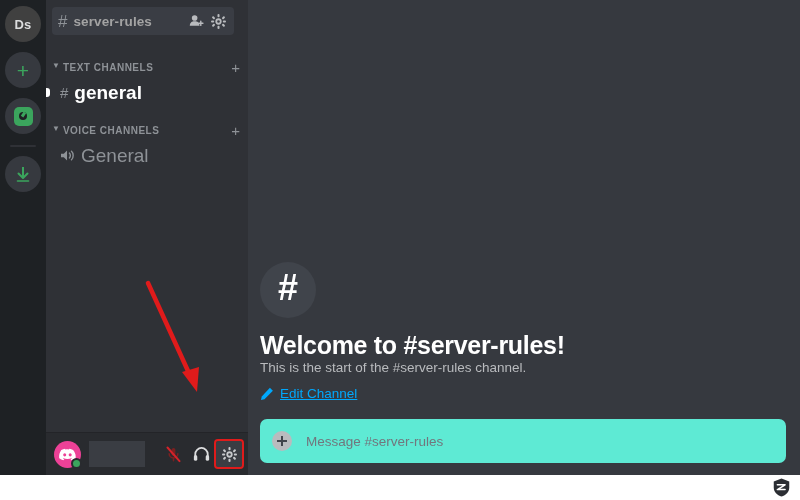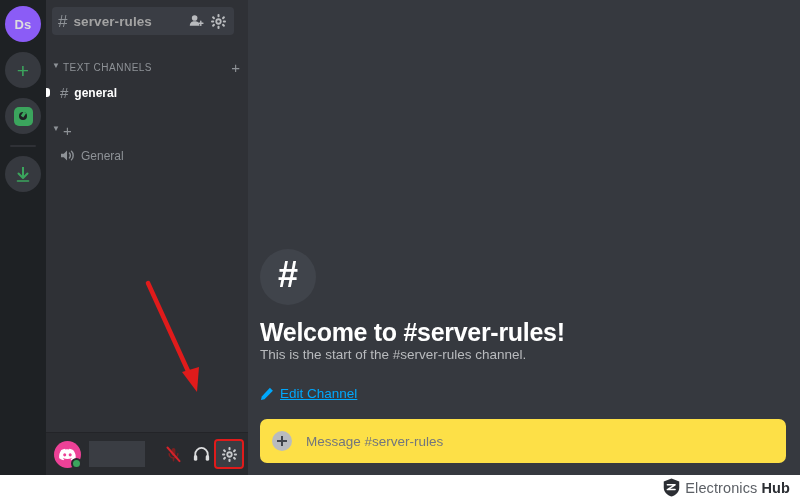--- a/index.html
+++ b/index.html
@@ -32,21 +32,21 @@
     display: flex; flex-direction: column; align-items: center;
     flex: none;
   }
   .rail-pill {
     width: 36px; height: 36px; border-radius: 50%;
     background: #36393f;
     display: flex; align-items: center; justify-content: center;
     margin-bottom: 10px;
     position: relative;
   }
-  .rail-pill.server { background: #8b5cf6; }
+  .rail-pill.server { background: #404040; }
   .rail-label {
     color: #dcddde; font-size: 13px; font-weight: bold;
     letter-spacing: .2px;
   }
   .rail-plus {
     color: #3ba55d; font-size: 21px; line-height: 1; font-weight: 300;
   }
   .compass-outer {
     width: 19px; height: 19px; border-radius: 5px;
     background: #3ba55d;
@@ -102,41 +102,41 @@
   .cat-row {
     display: flex; align-items: center;
     padding: 0 8px 0 6px;
     height: 22px; margin-top: 14px;
   }
   .cat-arrow {
     color: #8e9297; font-size: 8px; margin-right: 3px;
     line-height: 1; transform: translateY(-1px);
   }
   .cat-text {
-    color: #8e9297; font-size: 10px; font-weight: normal;
+    color: #8e9297; font-size: 10px; font-weight: bold;
     letter-spacing: .5px; flex: 1;
   }
   .cat-plus { color: #8e9297; font-size: 15px; line-height: 1; font-weight: 300; }
 
   .chan-row {
     display: flex; align-items: center;
     height: 25px; margin: 2px 6px 0 6px;
     padding-left: 8px; border-radius: 4px;
     position: relative;
   }
   .unread-pill {
     position: absolute; left: -6px; top: 8px;
     width: 4px; height: 9px; border-radius: 0 3px 3px 0;
     background: #ffffff;
   }
   .chan-hash {
     color: #8e9297; font-size: 15px; margin-right: 6px;
     line-height: 1; font-weight: 400;
   }
-  .chan-name { font-size: 12px; }
+  .chan-name { font-size: 19px; }
   .chan-name.active { color: #ffffff; font-weight: bold; }
   .chan-name.idle   { color: #8e9297; font-weight: normal; }
   .spk-icon { margin-right: 6px; display: flex; }
 
   
   .userbar {
     position: absolute; left: 0; bottom: 0;
     width: 202px; height: 43px;
     background: #292b2f;
     display: flex; align-items: center;
@@ -204,30 +204,30 @@
   }
   .big-hash span {
     color: #ffffff; font-size: 36px; font-weight: bold; line-height: 1;
     transform: translateY(-2px);
   }
   .welcome-title {
     color: #ffffff; font-size: 25px; font-weight: bold;
     letter-spacing: -.3px; 
   }
   .welcome-sub {
-    color: #b9bbbe; font-size: 13.5px; margin-bottom: 24px;
+    color: #b9bbbe; font-size: 13.5px; margin-bottom: 11px;
   }
   .edit-link {
     display: flex; align-items: flex-end; gap: 6px;
     color: #00a8fc; font-size: 13.5px;
   }
 
   .msgbar {
     height: 44px; margin: 0 14px 12px 12px;
-    background: #fde047; border-radius: 7px;
+    background: #5eead4; border-radius: 7px;
     display: flex; align-items: center;
     padding: 0 12px;
   }
   .plus-circle {
     width: 20px; height: 20px; border-radius: 50%;
     background: #b9bbbe;
     display: flex; align-items: center; justify-content: center;
     flex: none;
   }
   .plus-circle::before {
@@ -327,20 +327,21 @@
       </div>
 
       <div class="chan-row">
         <span class="unread-pill"></span>
         <span class="chan-hash">#</span>
         <span class="chan-name active">general</span>
       </div>
 
       <div class="cat-row">
         <span class="cat-arrow">▼</span>
+        <span class="cat-text">VOICE CHANNELS</span>
         <span class="cat-plus">+</span>
       </div>
 
       <div class="chan-row">
         <span class="spk-icon">
           <svg width="15" height="13" viewBox="0 0 16 14">
             <path d="M1 5 L4 5 L7.5 1.6 L7.5 12.4 L4 9 L1 9 Z" fill="#8e9297"></path>
             <path d="M10 4.4 C11.4 5.6 11.4 8.4 10 9.6" stroke="#8e9297" stroke-width="1.5" fill="none" stroke-linecap="round"></path>
             <path d="M12.3 2.5 C14.7 4.6 14.7 9.4 12.3 11.5" stroke="#8e9297" stroke-width="1.5" fill="none" stroke-linecap="round"></path>
           </svg>
@@ -420,16 +421,15 @@
   <svg class="annot-arrow" viewBox="0 0 800 500">
     <line x1="148" y1="283" x2="193" y2="382" stroke="#e01b1b" stroke-width="4.5" stroke-linecap="round"></line>
     <path d="M182 372 L197 392 L199 367" fill="#e01b1b"></path>
   </svg>
 
   <div class="watermark">
     <svg width="17" height="19" viewBox="0 0 18 20">
       <path d="M9 0.6 L17.2 3.6 L17.2 10 C17.2 15 13.6 18.3 9 19.4 C4.4 18.3 0.8 15 0.8 10 L0.8 3.6 Z" fill="#2b2e33"></path>
       <path d="M4.6 7.2 L12.8 7.2 L4.6 12.2 L12.8 12.2" stroke="#ffffff" stroke-width="1.6" fill="none" stroke-linecap="round" stroke-linejoin="round"></path>
     </svg>
-    <span class="wm-text"><span>Electronics </span><b>Hub</b></span>
   </div>
 
 </div>
 
 </body></html>

